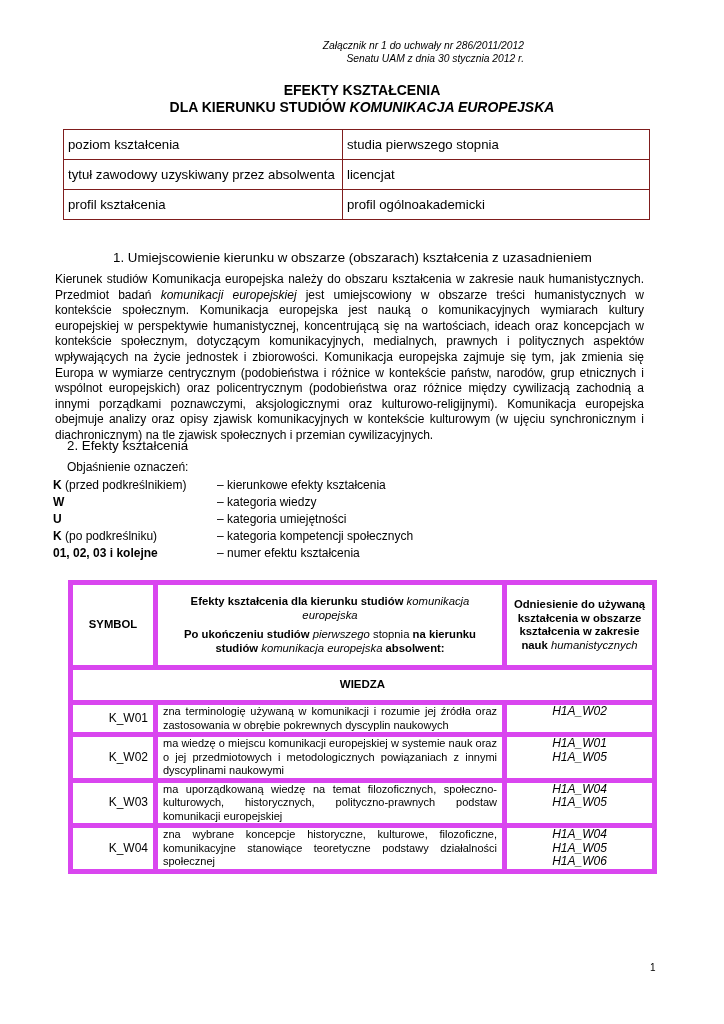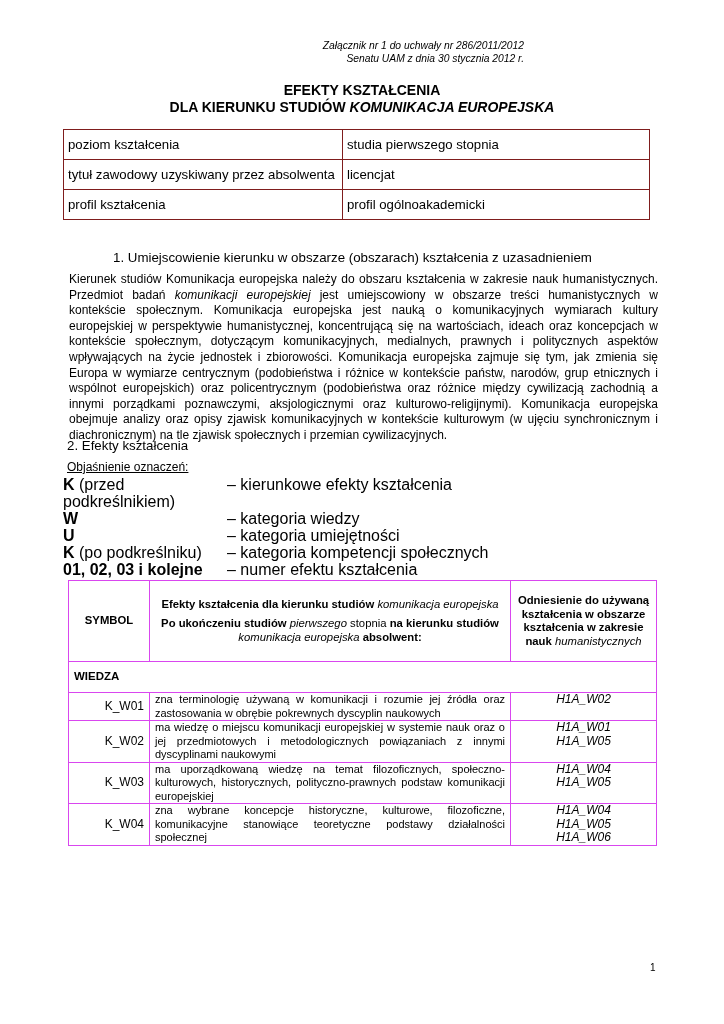--- a/index.html
+++ b/index.html
@@ -14,40 +14,40 @@
            font-weight:bold; font-size:14px; line-height:17px; }
   .title .it { font-style:italic; }
 
   table { border-collapse:collapse; }
   .info { position:absolute; left:63px; top:129px; width:587px; }
   .info td { border:1px solid #7f1d1d; height:29px; padding:0 0 0 4px;
              font-size:13.2px; vertical-align:middle; }
   .info td.c1 { width:274px; }
 
   .h1 { position:absolute; left:67px; top:250px; font-size:13.3px;margin-left:46px; }
-  .para { position:absolute; left:69px; top:272px; width:589px;
+  .para { position:absolute; left:55px; top:272px; width:589px;
           font-size:12px; line-height:15.6px; text-align:justify; }
   .para i { font-style:italic; }
 
   .h2 { position:absolute; left:67px; top:438px; font-size:13.3px; }
-  .legend-title { position:absolute; left:67px; top:460px; font-size:12px; text-decoration:underline; }
-  .legend { position:absolute; left:63px; top:477px; font-size:16px; line-height:16.9px; }
+  .legend-title { position:absolute; left:67px; top:460px; font-size:12px; }
+  .legend { position:absolute; left:53px; top:477px; font-size:12px; line-height:16.9px; }
   .legend .row { display:flex; }
   .legend .k { width:164px; }
   .legend .k b { font-weight:bold; }
 
   .effects { position:absolute; left:68px; top:580px; width:589px; }
-  .effects td { border:1px solid #d946ef; font-size:11px; padding:0 5px; vertical-align:top; line-height:13.5px; }
+  .effects td { border:5px solid #d946ef; font-size:11px; padding:0 5px; vertical-align:top; line-height:13.5px; }
   .effects .col1 { width:70px; text-align:center; }
   .effects .col3 { width:135px; text-align:center; }
   .effects .head td { font-weight:bold; text-align:center; vertical-align:middle; font-size:11.3px; height:80px; }
   .effects .head .normal { font-weight:normal; font-style:italic; }
   .effects .head .plain { font-weight:normal; }
   .effects .head .sp { display:block; height:6px; }
-  .effects .section td { font-weight:bold; font-size:11.5px; height:30px; vertical-align:middle; }
+  .effects .section td { text-align:center; font-weight:bold; font-size:11.5px; height:30px; vertical-align:middle; }
   .effects .sym { text-align:right; vertical-align:middle; font-size:12px; }
   .effects .desc { text-align:justify; }
   .effects .ref { text-align:center; font-size:12px; line-height:13.5px;font-style:italic; }
   .effects .ref span { display:block; }
 
   .pagenum { position:absolute; left:650px; top:962px; font-size:10px; }
 </style>
 </head>
 <body>
 

